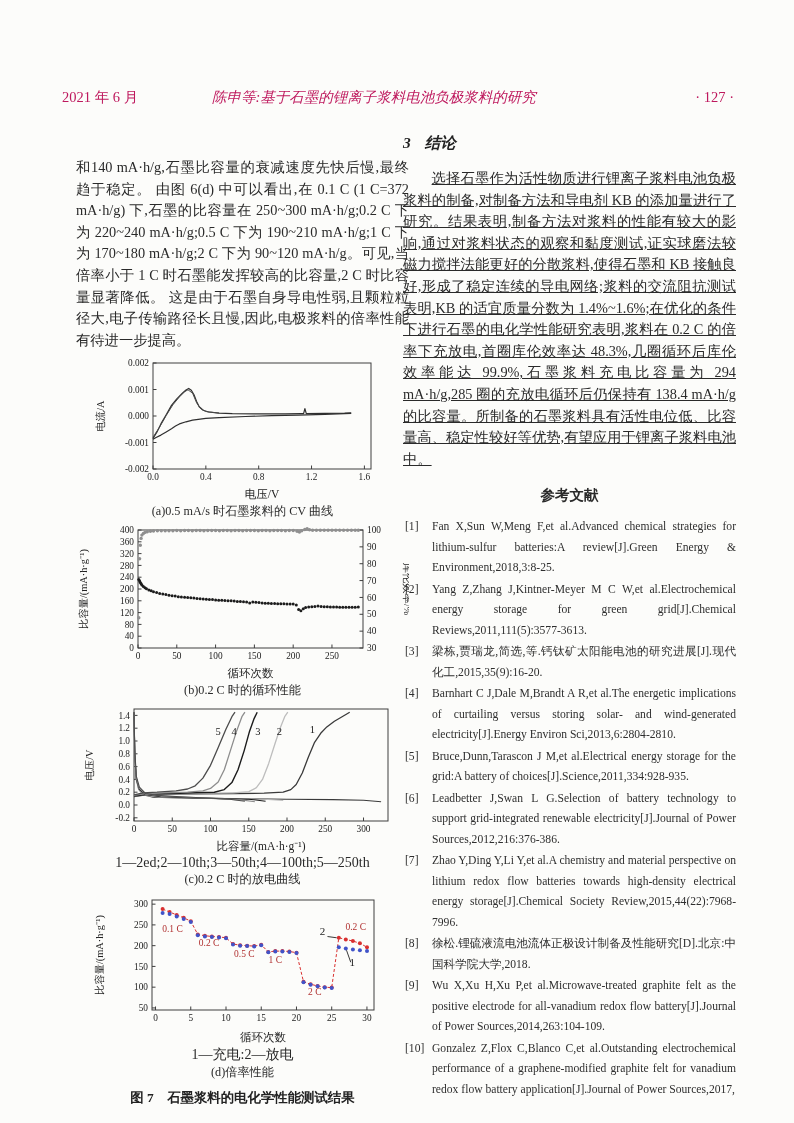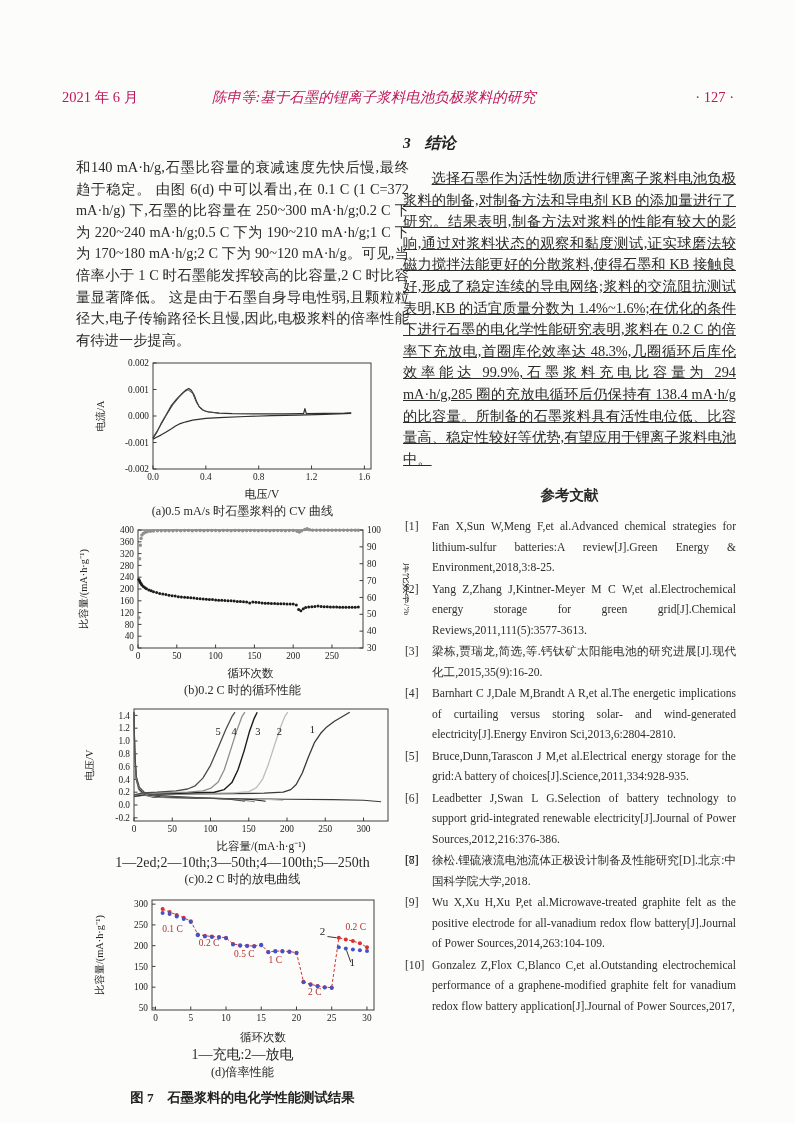--- a/index.html
+++ b/index.html
@@ -448,20 +448,20 @@
     </div>
     <p class="body">选择石墨作为活性物质进行锂离子浆料电池负极浆料的制备,对制备方法和导电剂 KB 的添加量进行了研究。结果表明,制备方法对浆料的性能有较大的影响,通过对浆料状态的观察和黏度测试,证实球磨法较磁力搅拌法能更好的分散浆料,使得石墨和 KB 接触良好,形成了稳定连续的导电网络;浆料的交流阻抗测试表明,KB 的适宜质量分数为 1.4%~1.6%;在优化的条件下进行石墨的电化学性能研究表明,浆料在 0.2 C 的倍率下充放电,首圈库伦效率达 48.3%,几圈循环后库伦效率能达 99.9%,石墨浆料充电比容量为 294 mA·h/g,285 圈的充放电循环后仍保持有 138.4 mA·h/g 的比容量。所制备的石墨浆料具有活性电位低、比容量高、稳定性较好等优势,有望应用于锂离子浆料电池中。</p>
     <div class="refs-heading">参考文献</div>
     <div id="refs">
         <div class="ref"><span class="lbl">[1]</span><span>Fan X,Sun W,Meng F,et al.Advanced chemical strategies for lithium-sulfur batteries:A review[J].Green Energy &amp; Environment,2018,3:8-25.</span></div>
         <div class="ref"><span class="lbl">[2]</span><span>Yang Z,Zhang J,Kintner-Meyer M C W,et al.Electrochemical energy storage for green grid[J].Chemical Reviews,2011,111(5):3577-3613.</span></div>
         <div class="ref"><span class="lbl">[3]</span><span>梁栋,贾瑞龙,简选,等.钙钛矿太阳能电池的研究进展[J].现代化工,2015,35(9):16-20.</span></div>
         <div class="ref"><span class="lbl">[4]</span><span>Barnhart C J,Dale M,Brandt A R,et al.The energetic implications of curtailing versus storing solar- and wind-generated electricity[J].Energy Environ Sci,2013,6:2804-2810.</span></div>
         <div class="ref"><span class="lbl">[5]</span><span>Bruce,Dunn,Tarascon J M,et al.Electrical energy storage for the grid:A battery of choices[J].Science,2011,334:928-935.</span></div>
         <div class="ref"><span class="lbl">[6]</span><span>Leadbetter J,Swan L G.Selection of battery technology to support grid-integrated renewable electricity[J].Journal of Power Sources,2012,216:376-386.</span></div>
-        <div class="ref"><span class="lbl">[7]</span></div>
+        <div class="ref"><span class="lbl">[7]</span><span>Zhao Y,Ding Y,Li Y,et al.A chemistry and material perspective on lithium redox flow batteries towards high-density electrical energy storage[J].Chemical Society Review,2015,44(22):7968-7996.</span></div>
         <div class="ref"><span class="lbl">[8]</span><span>徐松.锂硫液流电池流体正极设计制备及性能研究[D].北京:中国科学院大学,2018.</span></div>
         <div class="ref"><span class="lbl">[9]</span><span>Wu X,Xu H,Xu P,et al.Microwave-treated graphite felt as the positive electrode for all-vanadium redox flow battery[J].Journal of Power Sources,2014,263:104-109.</span></div>
         <div class="ref"><span class="lbl">[10]</span><span>Gonzalez Z,Flox C,Blanco C,et al.Outstanding electrochemical performance of a graphene-modified graphite felt for vanadium redox flow battery application[J].Journal of Power Sources,2017,</span></div>
       </div>
   </div>
 
 </div>
 
 </body></html>

